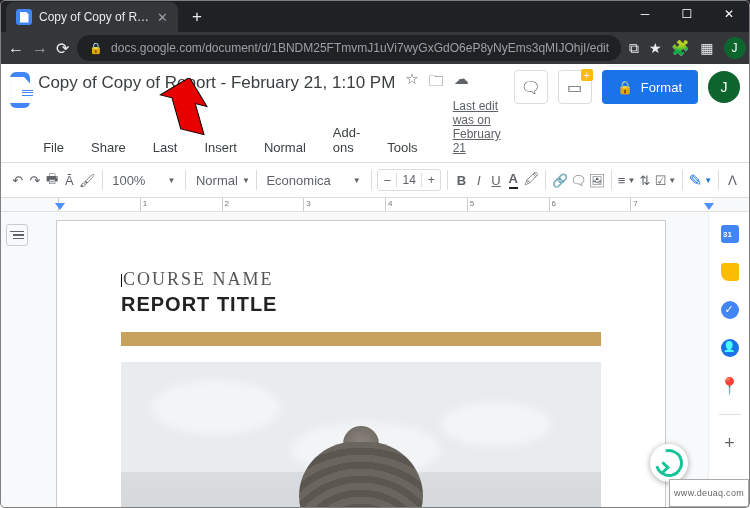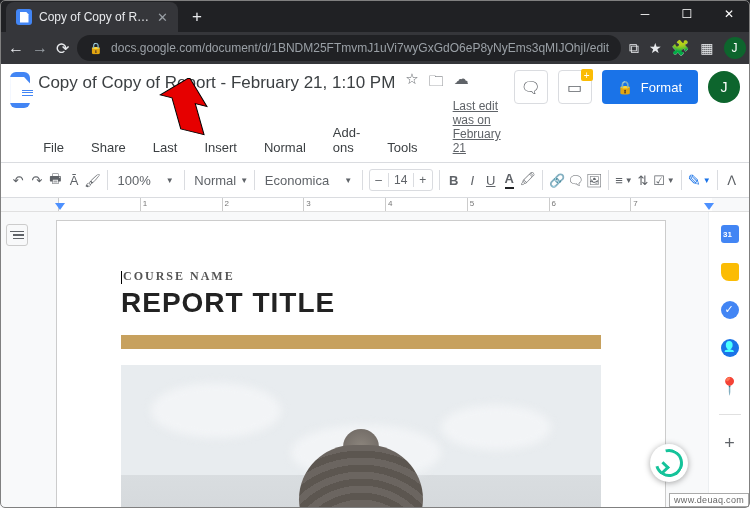--- a/index.html
+++ b/index.html
@@ -36,21 +36,21 @@
 .last-edit { font-size:12px; color:#5f6368; text-decoration:underline; margin-left:8px; }
 .header-right { display:flex; align-items:center; gap:10px; }
 .hr-btn { width:34px; height:34px; border:1px solid #dadce0; border-radius:4px; display:flex; align-items:center; justify-content:center; color:#5f6368; font-size:16px; }
 .hr-btn.plus { position:relative; }
 .hr-btn.plus .corner { position:absolute; top:-2px; right:-2px; width:12px; height:12px; background:#fbbc04; border-radius:2px; color:#fff; font-size:10px; display:flex; align-items:center; justify-content:center; }
 .share-btn { background:#1a73e8; color:#fff; border-radius:4px; height:34px; padding:0 16px; display:flex; align-items:center; gap:7px; font-size:13px; font-weight:500; }
 .profile-avatar { width:32px; height:32px; background:#0d652d; border-radius:50%; display:flex; align-items:center; justify-content:center; color:#fff; font-size:14px; }
 .toolbar { border-top:1px solid #dadce0; border-bottom:1px solid #dadce0; height:36px; display:flex; align-items:center; padding:0 10px; gap:2px; color:#5f6368; font-size:13px; margin-top:5px; }
 .tb { width:26px; height:26px; display:flex; align-items:center; justify-content:center; border-radius:3px; }
 .tb-sep { width:1px; height:20px; background:#dadce0; margin:0 4px; }
-.tb-text { padding:0 4px; display:flex; align-items:center; gap:13px; white-space:nowrap; }
+.tb-text { padding:0 4px; display:flex; align-items:center; gap:20px; white-space:nowrap; }
 .tb-text.trunc { max-width:46px; overflow:hidden; }
 .dd { font-size:8px; margin-left:2px; color:#5f6368; }
 .font-size-grp { display:flex; align-items:center; border:1px solid #dadce0; border-radius:3px; height:22px; }
 .font-size-grp span { width:18px; text-align:center; font-size:12px; }
 .font-size-grp .val { width:26px; border-left:1px solid #dadce0; border-right:1px solid #dadce0; font-size:12px; }
 .pen { color:#1a73e8; font-size:16px; }
 .tb .underline-a { border-bottom:2px solid #202124; padding-bottom:1px; font-weight:bold; }
 .tb .hl { border-bottom:3px solid #fff; }
 .ruler { height:14px; background:#f8f9fa; border-bottom:1px solid #e0e0e0; position:relative; font-size:8px; color:#777; }
 .ruler-inner { position:absolute; left:58px; right:38px; top:0; height:100%; background:#fff; display:flex; }
@@ -60,24 +60,24 @@
 .ruler-marker.down { border-top:7px solid #4d90fe; }
 .ruler-marker.left { left:55px; }
 .ruler-marker.right { right:36px; }
 .workspace { display:flex; height:calc(508px - 32px - 32px - 46px - 36px - 14px); background:#f8f9fa; }
 .outline-gutter { width:34px; display:flex; justify-content:center; padding-top:12px; }
 .outline-btn { width:22px; height:22px; border:1px solid #ccc; border-radius:3px; display:flex; flex-direction:column; justify-content:center; gap:2px; padding:3px; }
 .outline-btn div { height:1.5px; background:#5f6368; }
 .outline-btn div:nth-child(2),.outline-btn div:nth-child(3){ margin-left:3px; }
 .canvas { flex:1; overflow:hidden; padding:8px 2px 0 22px; }
 .page { background:#fff; border:1px solid #ccc; width:610px; min-height:800px; padding:48px 64px; position:relative; }
-.course { font-family:"Times New Roman",serif; font-size:12px; letter-spacing:2px; color:#555; text-transform:uppercase;font-weight:bold; }
+.course { font-family:"Times New Roman",serif; font-size:18px; letter-spacing:2px; color:#555; text-transform:uppercase; }
 .course::before { content:""; display:inline-block; width:1px; height:13px; background:#000; margin-right:1px; vertical-align:middle; animation:blink 1s infinite; }
 @keyframes blink { 50% { opacity:0; } }
-.rtitle { font-family:"Arial Narrow",Arial; font-weight:700; font-size:28px; letter-spacing:1px; color:#222; margin-top:3px; }
+.rtitle { font-family:"Arial Narrow",Arial; font-weight:700; font-size:20px; letter-spacing:1px; color:#222; margin-top:3px; }
 .subtitle { font-family:"Arial Narrow",Arial; font-size:23px; letter-spacing:1px; color:#333; margin-top:2px; }
 .goldbar { height:14px; background:#c7a15e; margin-top:16px; width:100%; }
 .photo { margin-top:16px; width:100%; height:200px; background:linear-gradient(#e8ecef 0%,#e8ecef 55%,#d9dde0 55%,#cfd3d6 100%); position:relative; overflow:hidden; }
 .cloud { position:absolute; background:#f2f4f6; border-radius:50%; filter:blur(4px); }
 .c1{ width:130px; height:55px; top:18px; left:30px; }
 .c2{ width:110px; height:45px; top:40px; right:50px; }
 .c3{ width:150px; height:55px; top:60px; left:170px; }
 .beanie { position:absolute; bottom:0; left:50%; transform:translateX(-50%); width:140px; height:120px; }
 .beanie .hat { position:absolute; top:0; left:8px; width:124px; height:98px; border-radius:60px 60px 48px 48px; background:repeating-radial-gradient(circle at 50% 120%,#6b6560 0 7px,#5c5650 7px 14px); }
 .beanie .pom { position:absolute; top:-16px; left:50%; transform:translateX(-50%); width:36px; height:36px; border-radius:50%; background:radial-gradient(#8c857d,#6b6560); }
@@ -90,21 +90,21 @@
 .rp-tasks { width:18px; height:18px; border-radius:50%; background:#4285f4; position:relative;}
 .rp-tasks::after{content:"✓"; color:#fff; font-size:11px; position:absolute; top:2px; left:4px;}
 .rp-contacts { width:18px; height:18px; border-radius:50%; background:#1a73e8; position:relative;}
 .rp-contacts::after{content:"👤"; font-size:10px; position:absolute; top:2px; left:3px; filter:brightness(3);}
 .rp-maps { font-size:17px; }
 .rp-plus { color:#5f6368; font-size:18px; }
 .red-arrow { position:absolute; top:78px; left:158px; z-index:50; pointer-events:none; }
 .grammarly { position:absolute; bottom:26px; right:62px; width:38px; height:38px; border-radius:50%; background:#fff; box-shadow:0 1px 6px rgba(0,0,0,.35); display:flex; align-items:center; justify-content:center; z-index:40; }
 .grammarly::after { content:""; width:22px; height:22px; border:3.5px solid #15c39a; border-radius:50%; border-left-color:transparent; transform:rotate(30deg); }
 .grammarly::before { content:""; position:absolute; width:6px; height:6px; border-right:3.5px solid #15c39a; border-bottom:3.5px solid #15c39a; transform:rotate(-45deg); bottom:10px; left:9px; }
-.watermark { position:absolute; bottom:1px; right:1px; background:#fff; color:#666; font-size:9px; padding:1px 4px; border:1px solid #aaa; z-index:60; letter-spacing:.3px; }
+.watermark { position:absolute; bottom:1px; right:1px; background:#fff; color:#666; font-size:9px; padding:8px 4px; border:1px solid #aaa; z-index:60; letter-spacing:.3px; }
 .frame { position:absolute; inset:0; border:1px solid #808080; border-radius:5px; pointer-events:none; z-index:70; }
 </style>
 </head>
 <body>
 
 <div class="frame"></div>
 
 <div class="browser-chrome">
   <div class="win-controls">
     <div>─</div>

